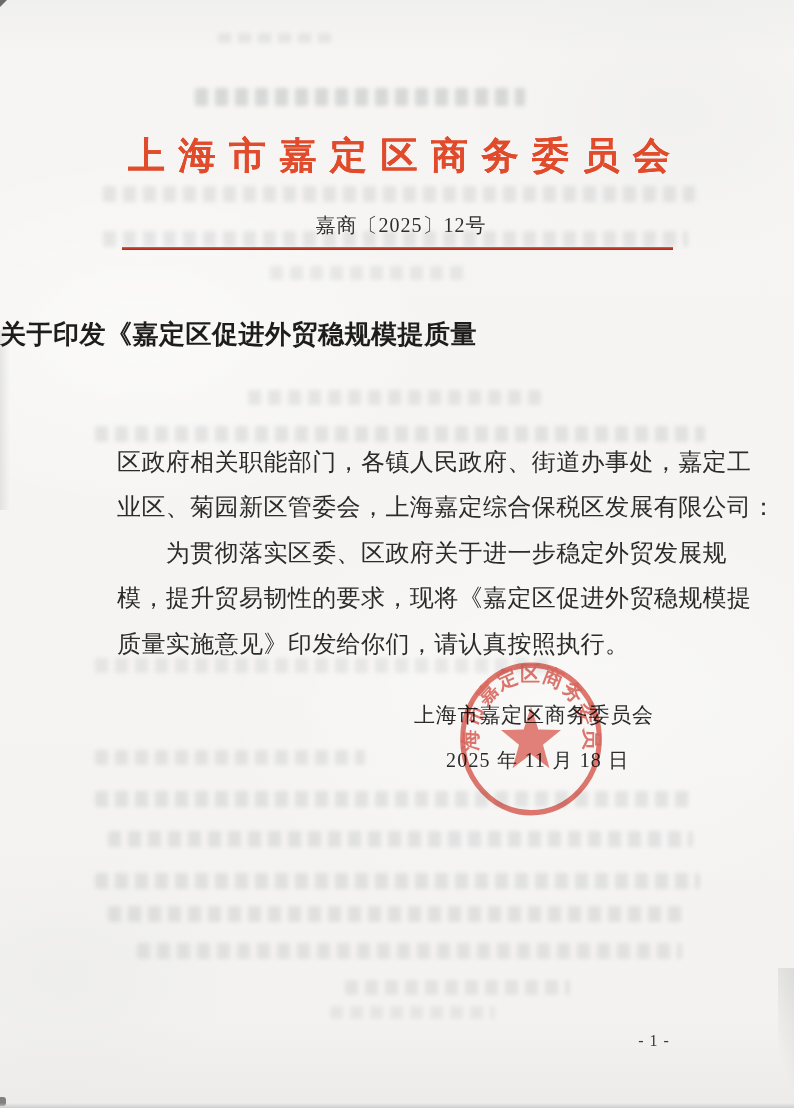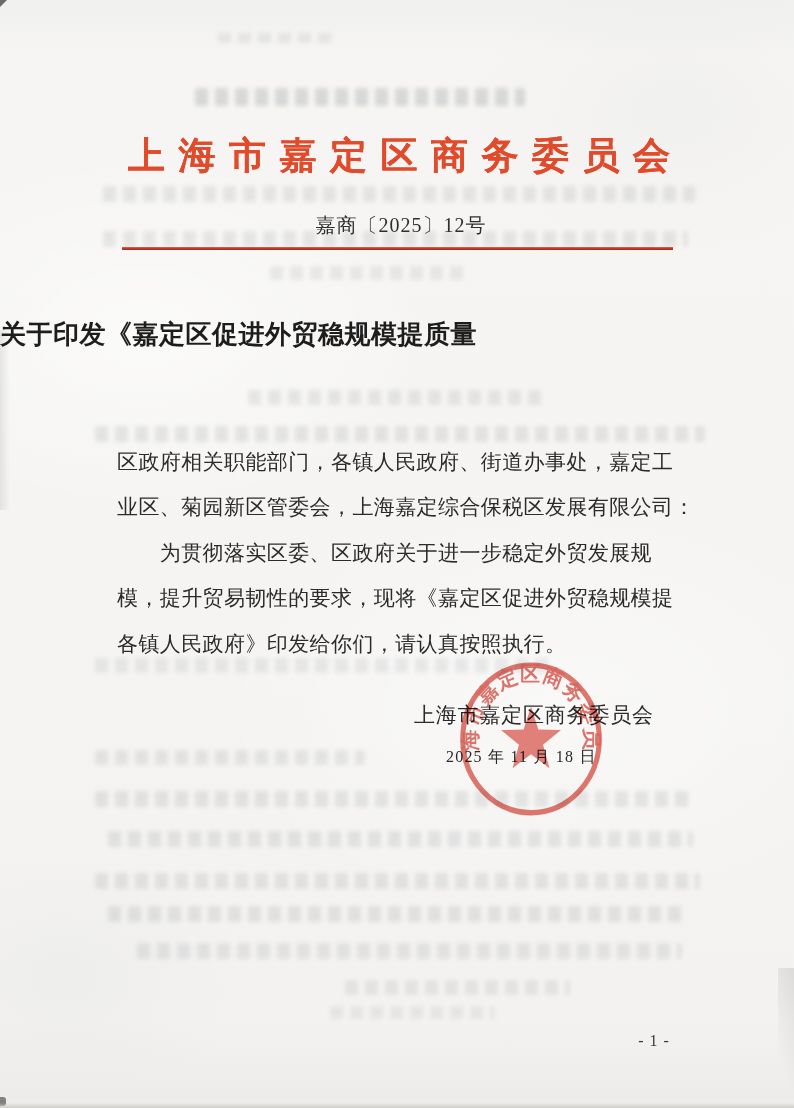--- a/index.html
+++ b/index.html
@@ -57,29 +57,29 @@
     position:absolute;left:0;top:313px;width:722px;
     font-size:26px;font-weight:bold;line-height:43px;
     color:#1d1d1d;letter-spacing:.5px;
   }
   .body-block{
     position:absolute;left:117px;top:440px;width:585px;
     color:#2b2b2b;
   }
   .body-line{
     height:45.4px;line-height:45.4px;
-    font-size:21px;letter-spacing:.4px;white-space:nowrap;
+    font-size:24px;letter-spacing:.4px;white-space:nowrap;
   }
   .signoff-agency{
     position:absolute;left:414px;top:701px;
     font-size:21px;letter-spacing:.8px;color:#2b2b2b;white-space:nowrap;z-index:2;
   }
   .signoff-date{
     position:absolute;left:446px;top:747px;
-    font-size:16px;letter-spacing:1.2px;color:#2b2b2b;white-space:nowrap;z-index:2;
+    font-size:20px;letter-spacing:1.2px;color:#2b2b2b;white-space:nowrap;z-index:2;
   }
   .seal{
     position:absolute;left:456px;top:658px;width:150px;height:162px;
     z-index:3;mix-blend-mode:multiply;opacity:.88;
     filter:blur(.3px);
   }
   .page-number{
     position:absolute;left:599px;top:1032px;width:110px;
     text-align:center;font-size:16px;letter-spacing:1px;color:#3a3a3a;
   }
@@ -118,21 +118,21 @@
 
   <div class="doc-title">
     <div>关于印发《嘉定区促进外贸稳规模提质量</div>
   </div>
 
   <div class="body-block">
     <div class="body-line">区政府相关职能部门，各镇人民政府、街道办事处，嘉定工</div>
     <div class="body-line">业区、菊园新区管委会，上海嘉定综合保税区发展有限公司：</div>
     <div class="body-line">　　为贯彻落实区委、区政府关于进一步稳定外贸发展规</div>
     <div class="body-line">模，提升贸易韧性的要求，现将《嘉定区促进外贸稳规模提</div>
-    <div class="body-line">各镇人民政府》印发给你们，请认真按照执行。</div>
+    <div class="body-line">质量实施意见》印发给你们，请认真按照执行。</div>
   </div>
 
   <div class="signoff-agency">上海市嘉定区商务委员会</div>
   <div class="signoff-date">2025 年 11 月 18 日</div>
 
   <svg class="seal" viewBox="0 0 100 100" preserveAspectRatio="none">
     <circle cx="50" cy="50" r="45.5" fill="none" stroke="#dc5146" stroke-width="3.4" stroke-opacity=".88"></circle>
     <path id="sealArc" d="M 16.2,62.3 A 36,36 0 1 1 83.8,62.3" fill="none"></path>
     <text font-size="13.2" fill="#d8544a" fill-opacity=".9" letter-spacing="1" font-family="'Liberation Serif','DejaVu Serif',serif" font-weight="bold">
       <textPath href="#sealArc" startOffset="50%" text-anchor="middle">上海市嘉定区商务委员会</textPath>

